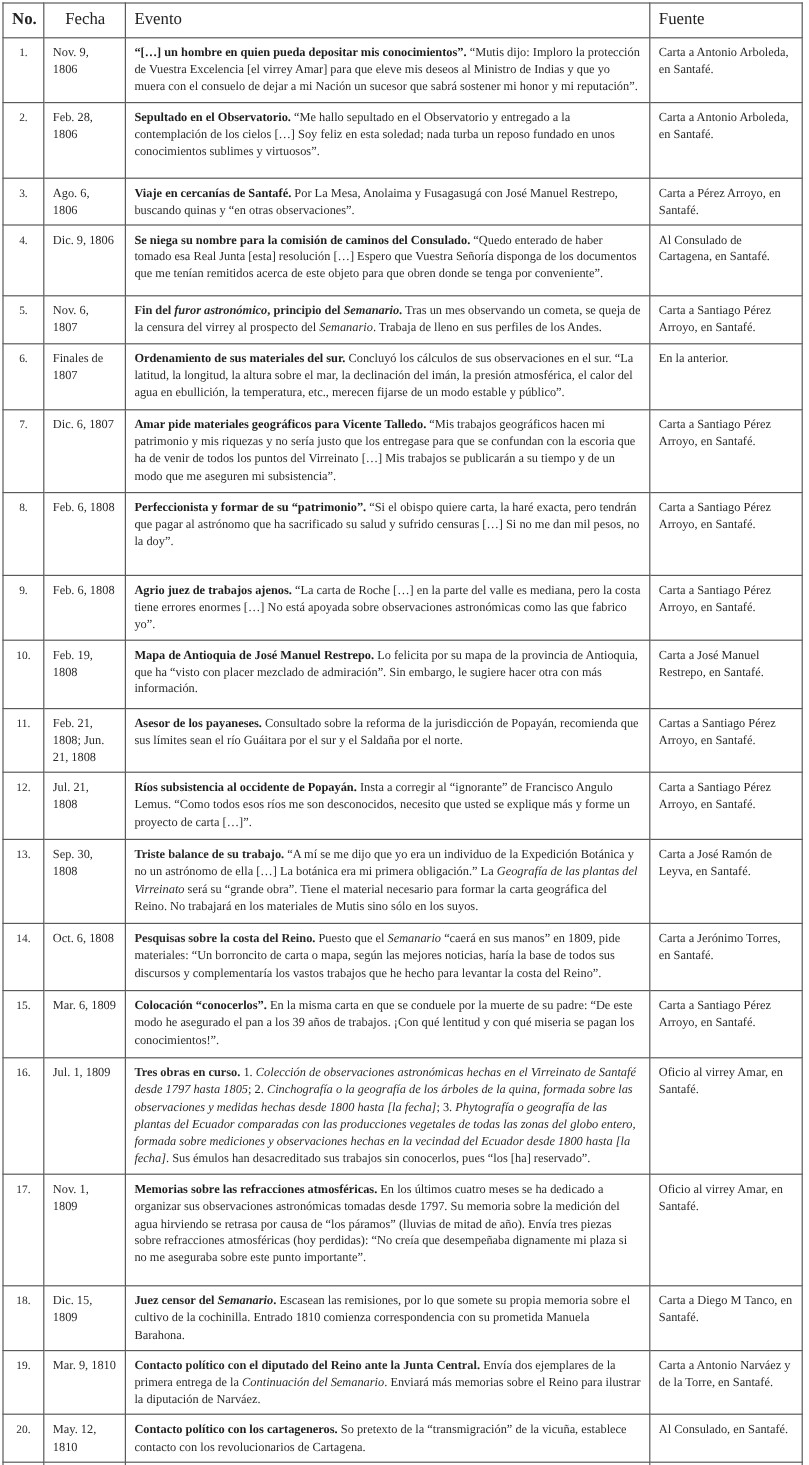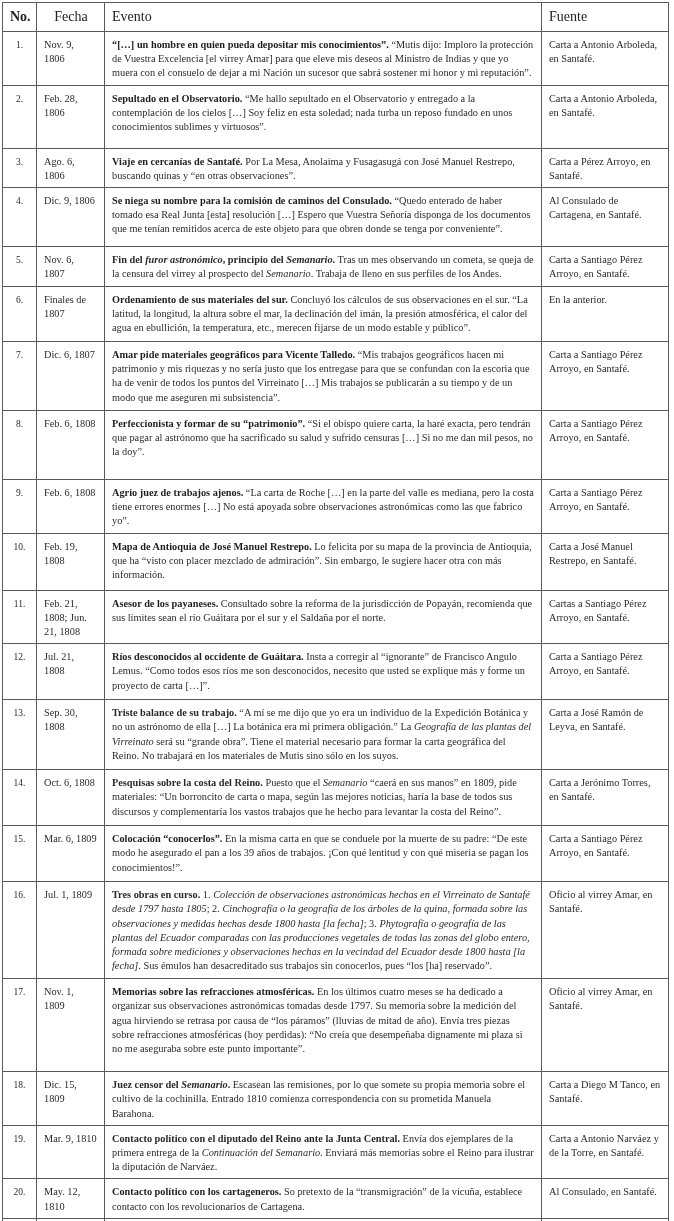--- a/index.html
+++ b/index.html
@@ -139,21 +139,21 @@
   <tr style="height: 40px;">
     <td class="c-no">11.</td>
     <td class="c-fecha">Feb. 21, 1808; Jun. 21, 1808</td>
     <td class="c-evento"><span class="ev-title">Asesor de los payaneses.</span><span class="ev-body"> Consultado sobre la reforma de la jurisdicción de Popayán, recomienda que sus límites sean el río Guáitara por el sur y el Saldaña por el norte.</span></td>
     <td class="c-fuente">Cartas a Santiago Pérez Arroyo, en Santafé.</td>
   </tr>
 
   <tr style="height: 56px;">
     <td class="c-no">12.</td>
     <td class="c-fecha">Jul. 21, 1808</td>
-    <td class="c-evento"><span class="ev-title">Ríos desconocidos al occidente de Guáitara.</span><span class="ev-body"> Insta a corregir al “ignorante” de Francisco Angulo Lemus. “Como todos esos ríos me son desconocidos, necesito que usted se explique más y forme un proyecto de carta […]”.</span></td>
+    <td class="c-evento"><span class="ev-title">Ríos subsistencia al occidente de Popayán.</span><span class="ev-body"> Insta a corregir al “ignorante” de Francisco Angulo Lemus. “Como todos esos ríos me son desconocidos, necesito que usted se explique más y forme un proyecto de carta […]”.</span></td>
     <td class="c-fuente">Carta a Santiago Pérez Arroyo, en Santafé.</td>
   </tr>
 
   <tr style="height: 70px;">
     <td class="c-no">13.</td>
     <td class="c-fecha">Sep. 30, 1808</td>
     <td class="c-evento"><span><b>Triste balance de su trabajo.</b> “A mí se me dijo que yo era un individuo de la Expedición Botánica y no un astrónomo de ella […] La botánica era mi primera obligación.” La <i>Geografía de las plantas del Virreinato</i> será su “grande obra”. Tiene el material necesario para formar la carta geográfica del Reino. No trabajará en los materiales de Mutis sino sólo en los suyos.</span></td>
     <td class="c-fuente">Carta a José Ramón de Leyva, en Santafé.</td>
   </tr>
 

